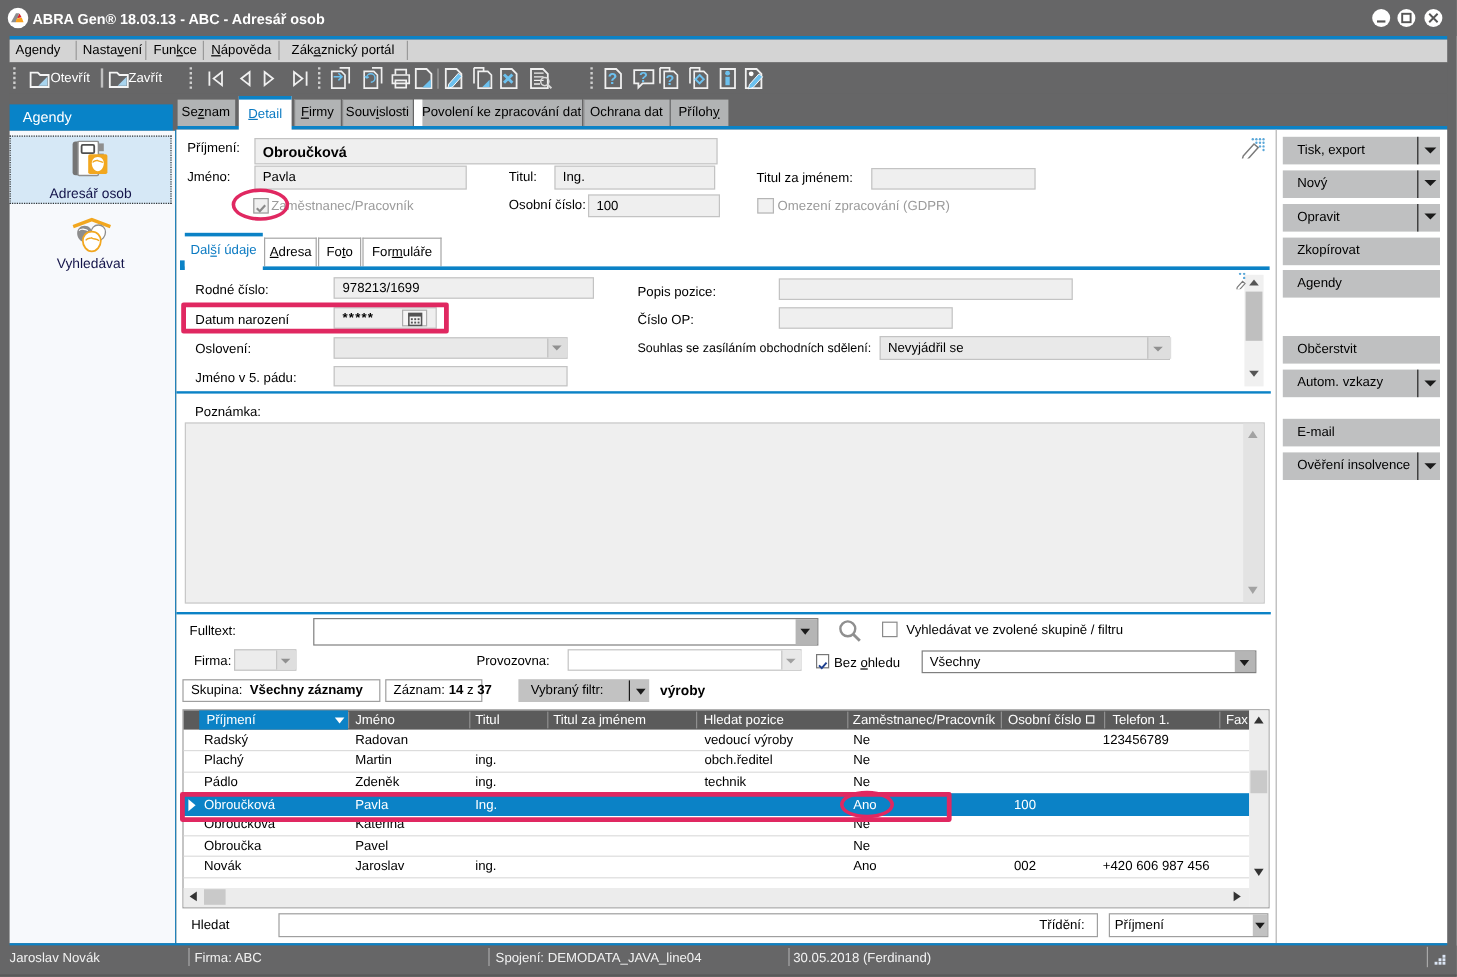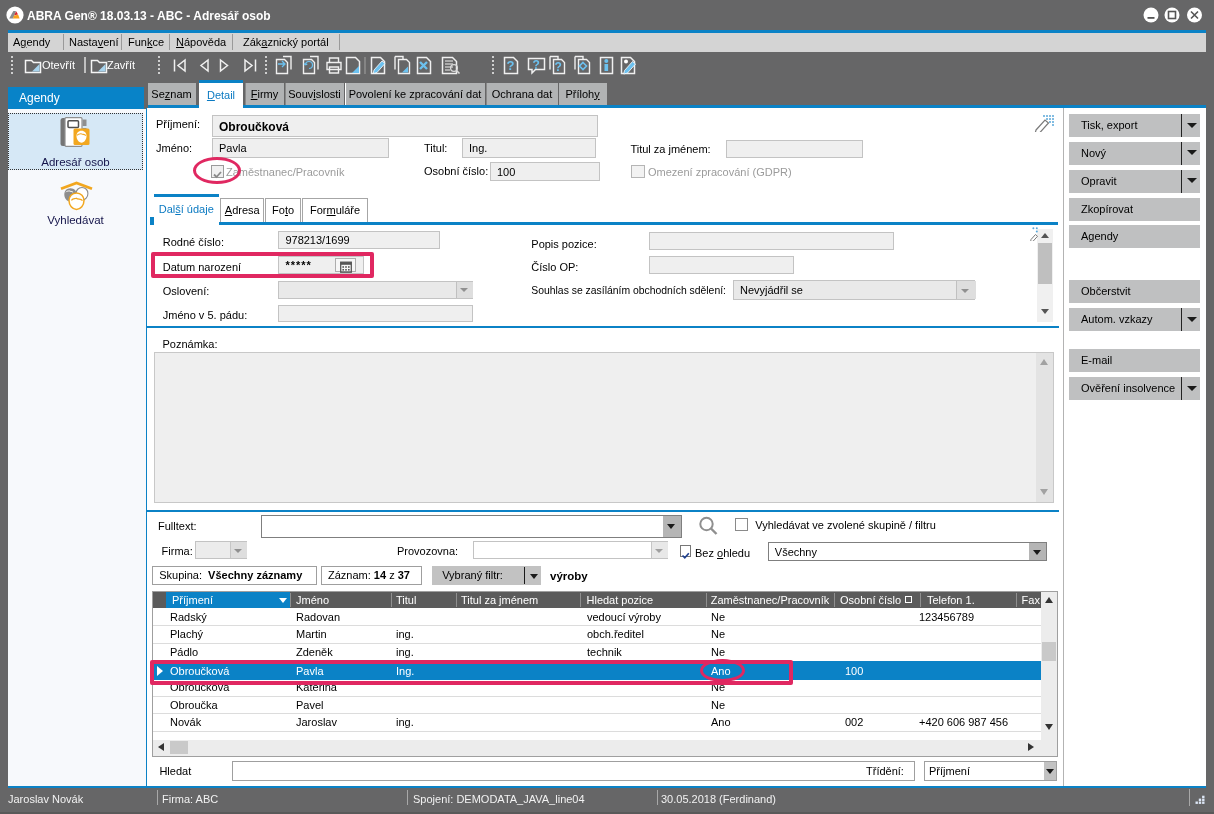--- a/index.html
+++ b/index.html
@@ -129,21 +129,21 @@
 </svg>
 <div class="wlbl" style="left:42px;top:58.5px;color:#fff">Otevřít</div>
 <div class="wlbl" style="left:107px;top:58.5px;color:#fff">Zavřít</div>
 <div class="ab" style="left:84px;top:57px;width:1.5px;height:16px;background:#c0c0c0"></div>
 
 <div class="ab" style="left:8px;top:78px;width:1198px;height:26.5px;background:#666667"></div>
 <div class="ab" style="left:147.5px;top:104.5px;width:1058px;height:3px;background:#0b82c6"></div>
 <div class="tab" style="left:147.5px;top:82.5px;width:48px;height:22px;line-height:22px">Se<u>z</u>nam</div>
 <div class="tab" style="left:244.5px;top:82.5px;width:39px;height:22px;line-height:22px;border-left:1px solid #888"><u>F</u>irmy</div>
 <div class="tab" style="left:284.5px;top:82.5px;width:59px;height:22px;line-height:22px;border-left:1px solid #888">Souv<u>i</u>slosti</div>
-<div class="tab" style="left:344.5px;top:82.5px;width:140px;height:22px;line-height:22px;border-left:1px solid #ffffff">Povolení ke zpracování dat</div>
+<div class="tab" style="left:344.5px;top:82.5px;width:140px;height:22px;line-height:22px;border-left:7px solid #ffffff">Povolení ke zpracování dat</div>
 <div class="tab" style="left:485.5px;top:82.5px;width:72px;height:22px;line-height:22px;border-left:1px solid #888">Ochrana dat</div>
 <div class="tab" style="left:558.5px;top:82.5px;width:48px;height:22px;line-height:22px">Příloh<u>y</u></div>
 <div class="tab" style="left:199px;top:79.5px;width:44px;height:32px;line-height:24px;background:#fff;color:#0b7ac2;border-top:3px solid #0b82c6;z-index:5"><u>D</u>etail</div>
 
 <div class="ab" style="left:8px;top:87px;width:136px;height:21.6px;background:#0883c8"></div>
 <div class="ab" style="left:19px;top:91px;font-size:12px;color:#fff">Agendy</div>
 <div class="ab" style="left:8px;top:108.6px;width:138px;height:677.4px;background:#f7f9fc"></div>
 <div class="ab" style="left:8px;top:112.5px;width:135px;height:57px;background:#d6e8f6;border:1px dotted #333;box-sizing:border-box"></div>
 <svg class="ab" style="left:60px;top:117px" width="32" height="32" viewBox="0 0 32 32">
   <rect x="0.5" y="1" width="7" height="28" rx="2.5" fill="#757575"></rect>
@@ -208,21 +208,21 @@
 </svg>
 
 <div class="ab" style="left:220.4px;top:197.5px;width:43.7px;height:24px;background:#fff;border:1px solid #a6a6a6;border-bottom:none;box-sizing:border-box;font-size:11px;text-align:center;line-height:23px"><u>A</u>dresa</div>
 <div class="ab" style="left:265.1px;top:197.5px;width:36px;height:24px;background:#fff;border:1px solid #a6a6a6;border-bottom:none;box-sizing:border-box;font-size:11px;text-align:center;line-height:23px">Fo<u>t</u>o</div>
 <div class="ab" style="left:302.1px;top:197.5px;width:66px;height:24px;background:#fff;border:1px solid #a6a6a6;border-bottom:none;box-sizing:border-box;font-size:11px;text-align:center;line-height:23px">For<u>m</u>uláře</div>
 <div class="ab" style="left:150.5px;top:221.5px;width:907.5px;height:3px;background:#0b82c6"></div>
 <div class="ab" style="left:150px;top:217px;width:3.5px;height:8px;background:#0b82c6"></div>
 <div class="ab" style="left:153.5px;top:194px;width:65.5px;height:30.5px;background:#fff;border-top:3px solid #0b82c6;box-sizing:border-box;font-size:11px;color:#0b7ac2;text-align:center;line-height:24px;z-index:5">Dal<u>š</u>í údaje</div>
 
 <div class="lbl" style="left:162.8px;top:236px">Rodné číslo:</div>
-<div class="tb" style="left:278.4px;top:231px;width:162px;height:17.5px;padding:2px 0 0 6px">978213/1699</div>
+<div class="tb" style="left:278.4px;top:231px;width:217px;height:17.5px;padding:2px 0 0 6px">978213/1699</div>
 <div class="lbl" style="left:162.8px;top:260.5px">Datum narození</div>
 <div class="tb" style="left:278.4px;top:256px;width:85.6px;height:17.5px;padding:2px 0 0 6px;font-weight:bold;letter-spacing:1px">*****</div>
 <div class="ab" style="left:334.8px;top:257.5px;width:21.4px;height:14.5px;background:#f6f6f6;border:1px solid #adadad;box-sizing:border-box">
   <svg width="19" height="12" viewBox="0 0 19 12" style="margin:0 0 0 4px">
         <rect x="0.7" y="1.2" width="10.6" height="10" fill="none" stroke="#555" stroke-width="1.3"></rect>
         <rect x="0.7" y="1.2" width="10.6" height="2.6" fill="#555"></rect>
         <g fill="#555">
           <rect x="2.4" y="5.2" width="1.6" height="1.6"></rect>
           <rect x="5.2" y="5.2" width="1.6" height="1.6"></rect>
           <rect x="8" y="5.2" width="1.6" height="1.6"></rect>
@@ -293,21 +293,21 @@
   <svg width="9.5" height="9.5" viewBox="0 0 9.5 9.5">
         <path d="M1.5 4.5 l2.3 2.3 l4 -4.6" fill="none" stroke="#1d3f8f" stroke-width="1.6"></path>
       </svg>
 </div>
 <div class="lbl" style="left:695px;top:546.5px">Bez <u>o</u>hledu</div>
 <div class="wtb" style="left:767.8px;top:541.8px;width:279.5px;height:19.5px;border-color:#7f7f7f;font-size:11px;padding:3px 0 0 6px;box-sizing:border-box">Všechny</div>
 <div class="ab" style="left:1028.5px;top:542.8px;width:17.5px;height:17.5px;background:#b5b5b5"></div>
 <div class="darr" style="left:1032.5px;top:550px;border-left-width:4.5px;border-right-width:4.5px;border-top-width:5px"></div>
 
 <div class="ab" style="left:152.2px;top:566.3px;width:164.8px;height:18.7px;background:#fff;border:1px solid #9f9f9f;box-sizing:border-box;font-size:11px;line-height:17px;padding-left:6px;white-space:nowrap">Skupina:&nbsp; <b>Všechny záznamy</b></div>
-<div class="ab" style="left:321px;top:566.3px;width:101px;height:18.7px;background:#fff;border:1px solid #9f9f9f;box-sizing:border-box;font-size:11px;line-height:17px;padding-left:6px;white-space:nowrap">Záznam: <b>14</b> z <b>37</b></div>
+<div class="ab" style="left:321px;top:566.3px;width:81px;height:18.7px;background:#fff;border:1px solid #9f9f9f;box-sizing:border-box;font-size:11px;line-height:17px;padding-left:6px;white-space:nowrap">Záznam: <b>14</b> z <b>37</b></div>
 <div class="ab" style="left:432.2px;top:565.8px;width:109px;height:19.3px;background:#c2c2c2;font-size:11px;line-height:19px;padding-left:10px;box-sizing:border-box">Vybraný filtr:</div>
 <div class="ab" style="left:523.5px;top:566.8px;width:1.5px;height:17.3px;background:#1a1a1a"></div>
 <div class="darr" style="left:529.5px;top:573.5px;border-left-width:4.5px;border-right-width:4.5px;border-top-width:5px"></div>
 <div class="lbl" style="left:550px;top:569.5px;font-weight:bold;font-size:11.5px">výroby</div>
 
 <div class="ab" style="left:152.3px;top:591.4px;width:905.5px;height:165.8px;background:#fff;border:1px solid #9f9f9f;box-sizing:border-box"></div>
 <div class="ab" style="left:152.8px;top:591.9px;width:888.6px;height:16.1px;background:#5b5b5b"></div>
 <div class="ab" style="left:166px;top:591.9px;width:124px;height:16.1px;background:#0b82c6"></div>
 <div class="hcell" style="left:172px;top:592px">Příjmení</div>
 <div class="ab" style="left:279px;top:598px;width:0;height:0;border-left:4.5px solid transparent;border-right:4.5px solid transparent;border-top:5px solid #fff"></div>

